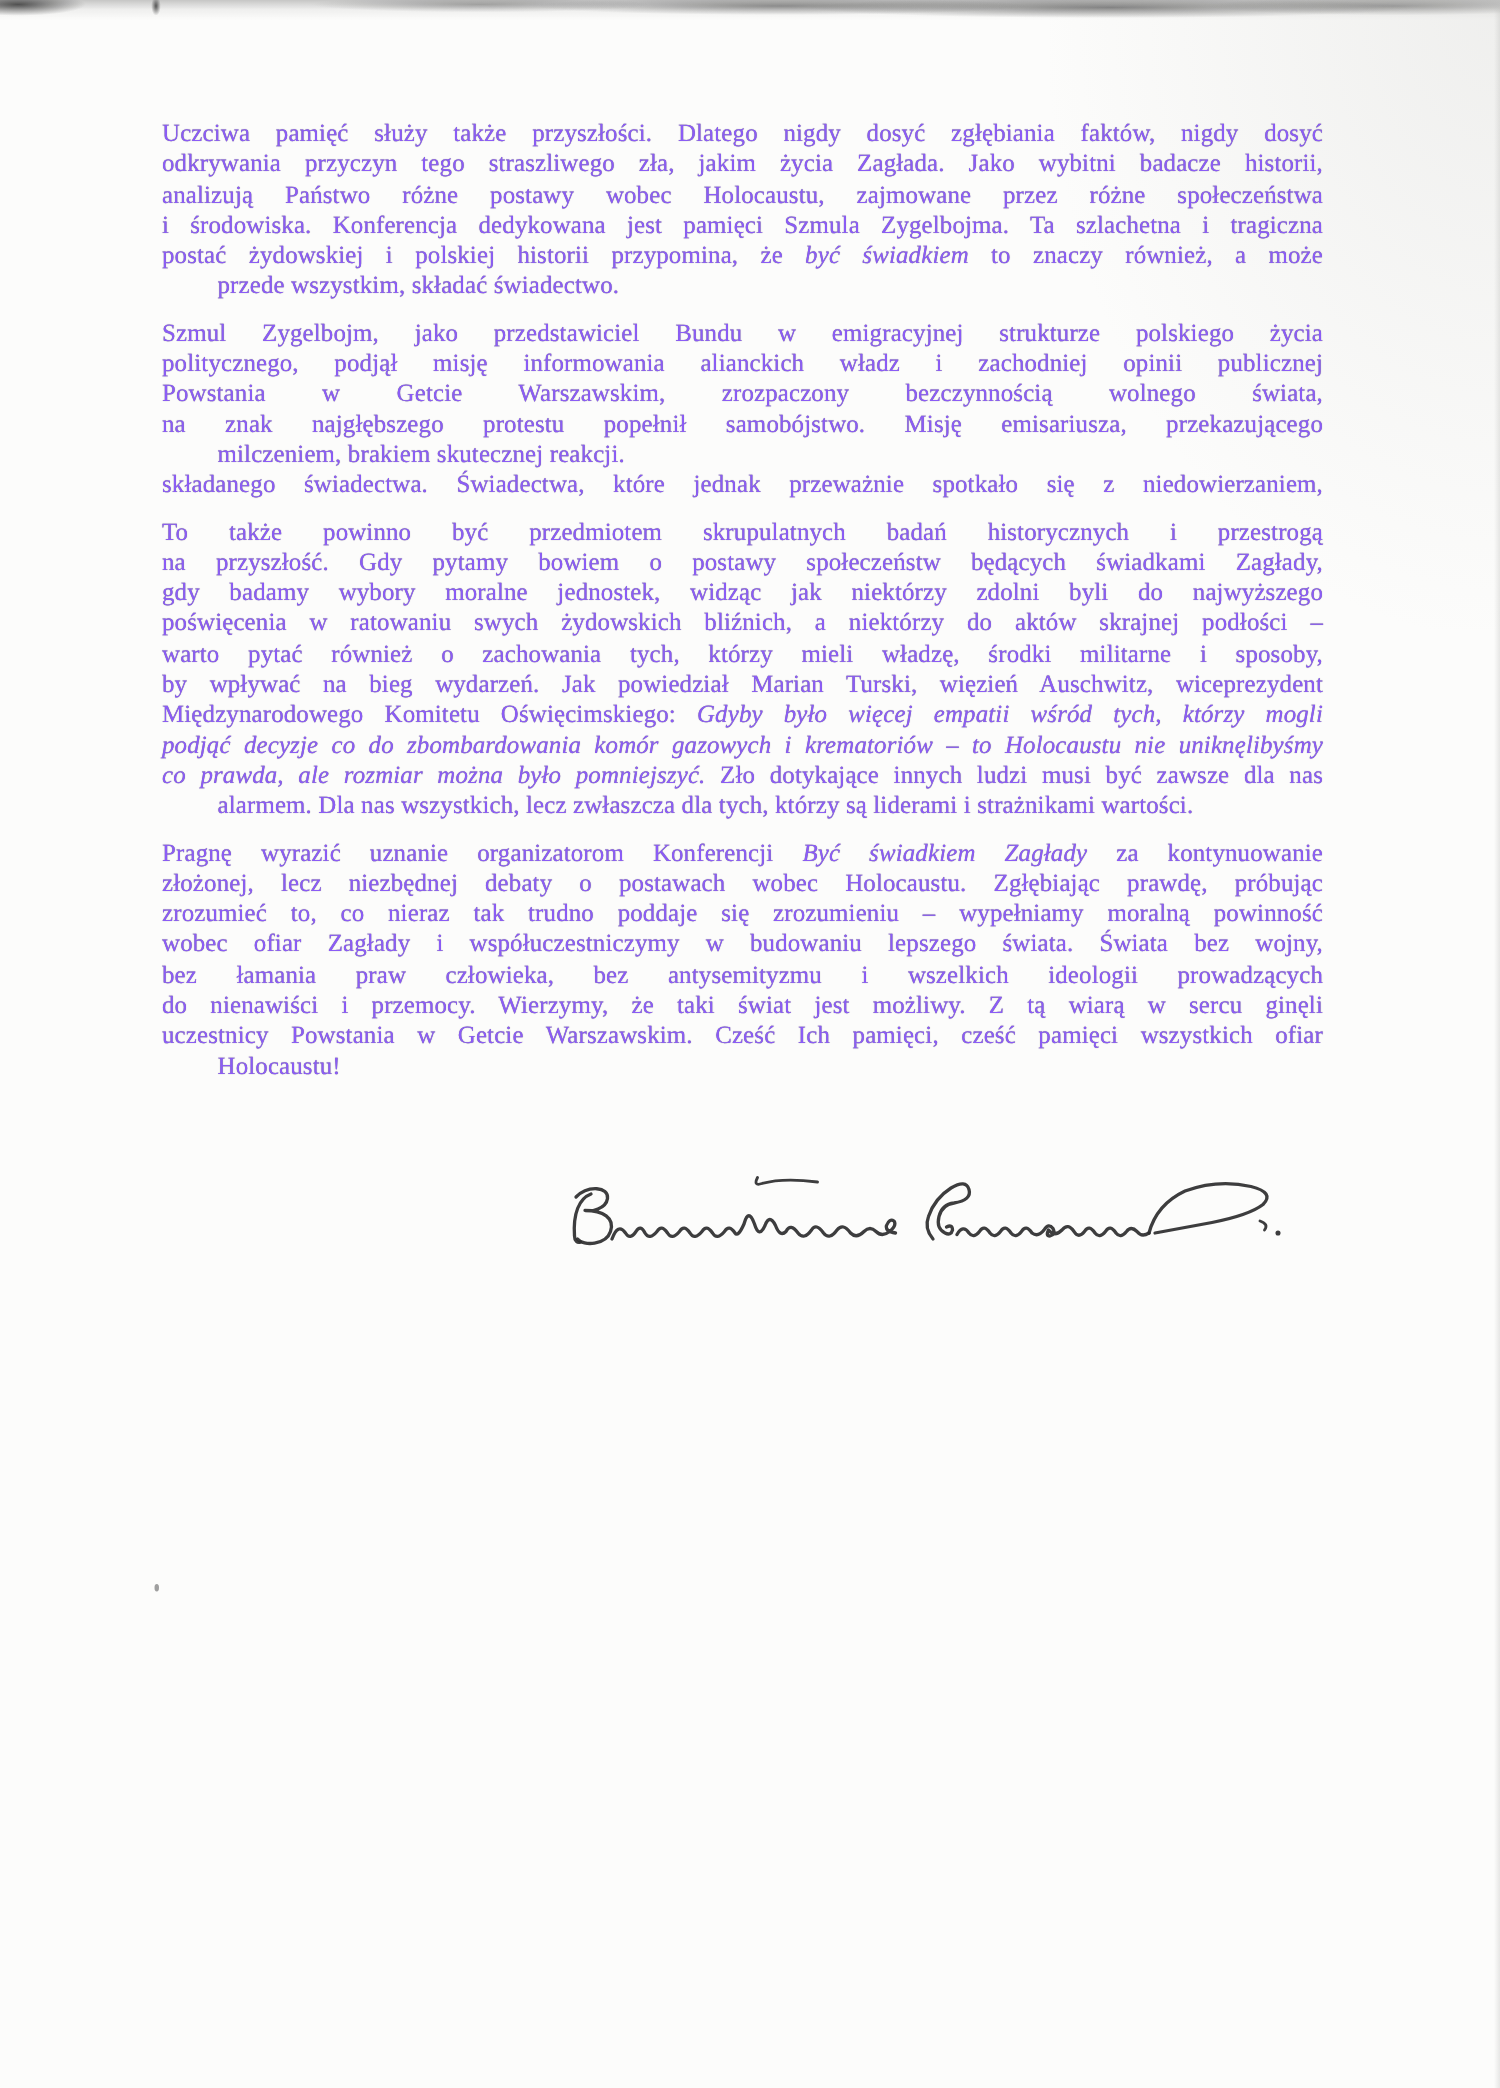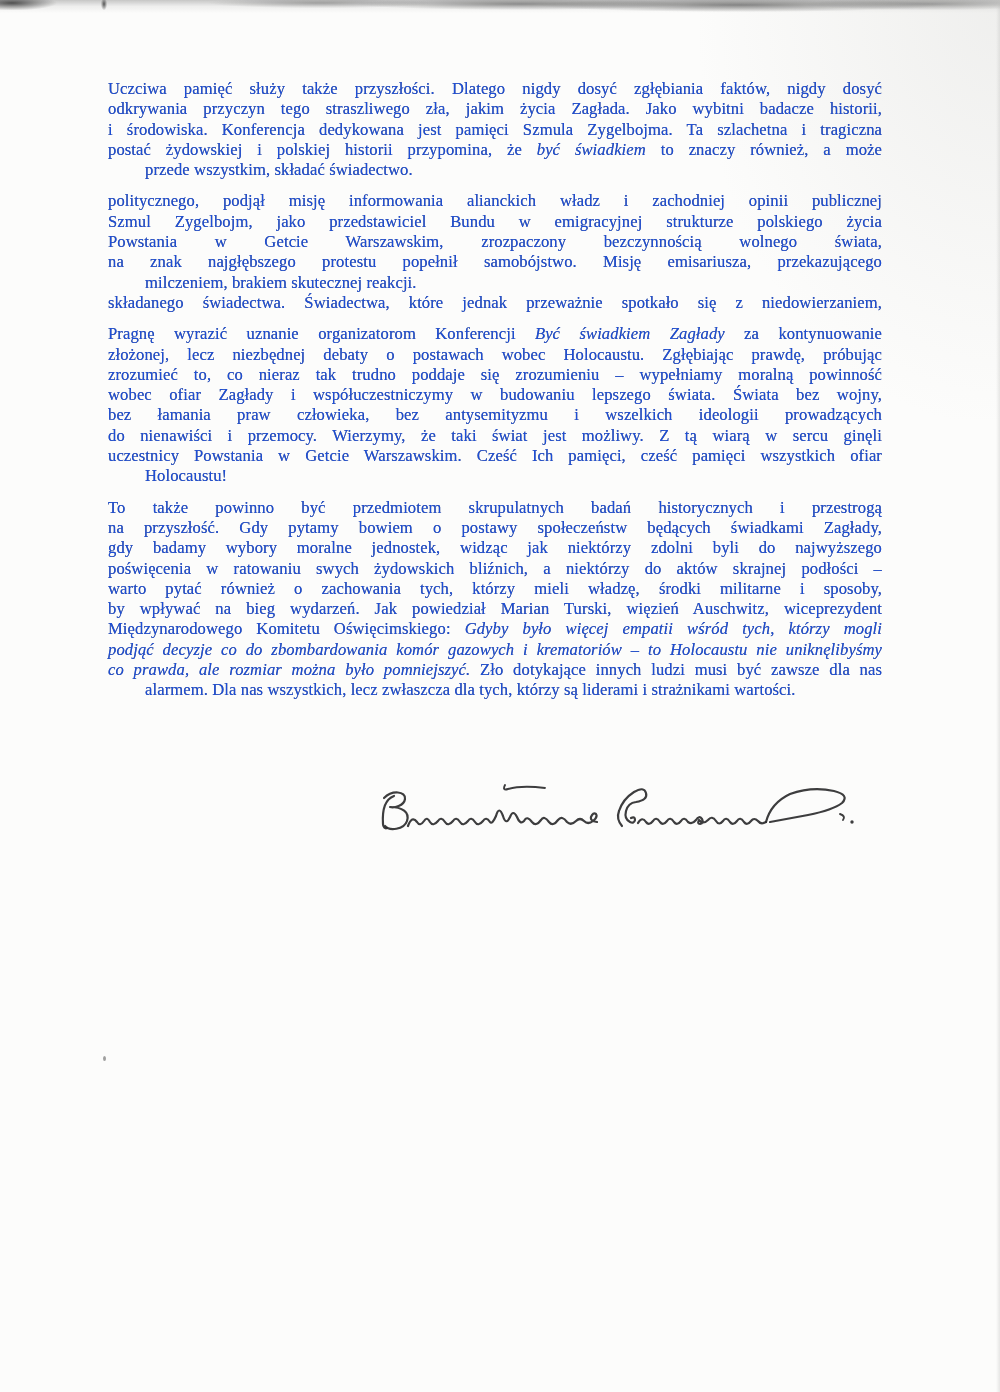--- a/index.html
+++ b/index.html
@@ -32,21 +32,21 @@
     background:linear-gradient(90deg, rgba(255,255,255,0), rgba(190,190,188,.35));
   }
   .scan-speck{
     position:absolute;left:103px;top:1056px;width:3px;height:5px;
     background:rgba(120,120,120,.7);border-radius:50%;
     filter:blur(.3px);
   }
   .letter-body{
     position:absolute;left:108px;top:79px;width:774px;
     font-size:16.6px;line-height:20.3px;
-    color:#1d4ed8;
+    color:#8b5cf6;
     letter-spacing:.1px;
     text-shadow:0 0 .5px rgba(30,30,30,.65);
   }
   .paragraph{margin:0 0 11px 0;}
   .paragraph:last-child{margin-bottom:0;}
   .line{
     text-align:justify;
     text-align-last:justify;
     height:20.3px;
     overflow:visible;
@@ -73,53 +73,54 @@
 
   <div class="scan-top-band"></div>
   <div class="scan-right-wash"></div>
   <div class="scan-right-edge"></div>
   <div class="scan-speck"></div>
 
   <div class="letter-body">
       <div class="paragraph">
         <div class="line"><span>Uczciwa pamięć służy także przyszłości. Dlatego nigdy dosyć zgłębiania faktów, nigdy dosyć</span></div>
         <div class="line"><span>odkrywania przyczyn tego straszliwego zła, jakim życia Zagłada. Jako wybitni badacze historii,</span></div>
+        <div class="line"><span>analizują Państwo różne postawy wobec Holocaustu, zajmowane przez różne społeczeństwa</span></div>
         <div class="line"><span>i środowiska. Konferencja dedykowana jest pamięci Szmula Zygelbojma. Ta szlachetna i tragiczna</span></div>
         <div class="line"><span>postać żydowskiej i polskiej historii przypomina, że </span><i>być świadkiem</i><span> to znaczy również, a może</span></div>
         <div class="line last"><span>przede wszystkim, składać świadectwo.</span></div>
       </div>
       <div class="paragraph">
+        <div class="line"><span>Szmul Zygelbojm, jako przedstawiciel Bundu w emigracyjnej strukturze polskiego życia</span></div>
         <div class="line"><span>politycznego, podjął misję informowania alianckich władz i zachodniej opinii publicznej</span></div>
-        <div class="line"><span>Szmul Zygelbojm, jako przedstawiciel Bundu w emigracyjnej strukturze polskiego życia</span></div>
         <div class="line"><span>Powstania w Getcie Warszawskim, zrozpaczony bezczynnością wolnego świata,</span></div>
         <div class="line"><span>na znak najgłębszego protestu popełnił samobójstwo. Misję emisariusza, przekazującego</span></div>
         <div class="line last"><span>milczeniem, brakiem skutecznej reakcji.</span></div>
         <div class="line"><span>składanego świadectwa. Świadectwa, które jednak przeważnie spotkało się z niedowierzaniem,</span></div>
-      </div>
-      <div class="paragraph">
-        <div class="line"><span>Pragnę wyrazić uznanie organizatorom Konferencji </span><i>Być świadkiem Zagłady</i><span> za kontynuowanie</span></div>
-        <div class="line"><span>złożonej, lecz niezbędnej debaty o postawach wobec Holocaustu. Zgłębiając prawdę, próbując</span></div>
-        <div class="line"><span>zrozumieć to, co nieraz tak trudno poddaje się zrozumieniu – wypełniamy moralną powinność</span></div>
-        <div class="line"><span>wobec ofiar Zagłady i współuczestniczymy w budowaniu lepszego świata. Świata bez wojny,</span></div>
-        <div class="line"><span>bez łamania praw człowieka, bez antysemityzmu i wszelkich ideologii prowadzących</span></div>
-        <div class="line"><span>do nienawiści i przemocy. Wierzymy, że taki świat jest możliwy. Z tą wiarą w sercu ginęli</span></div>
-        <div class="line"><span>uczestnicy Powstania w Getcie Warszawskim. Cześć Ich pamięci, cześć pamięci wszystkich ofiar</span></div>
-        <div class="line last"><span>Holocaustu!</span></div>
       </div>
       <div class="paragraph">
         <div class="line"><span>To także powinno być przedmiotem skrupulatnych badań historycznych i przestrogą</span></div>
         <div class="line"><span>na przyszłość. Gdy pytamy bowiem o postawy społeczeństw będących świadkami Zagłady,</span></div>
         <div class="line"><span>gdy badamy wybory moralne jednostek, widząc jak niektórzy zdolni byli do najwyższego</span></div>
         <div class="line"><span>poświęcenia w ratowaniu swych żydowskich bliźnich, a niektórzy do aktów skrajnej podłości –</span></div>
         <div class="line"><span>warto pytać również o zachowania tych, którzy mieli władzę, środki militarne i sposoby,</span></div>
         <div class="line"><span>by wpływać na bieg wydarzeń. Jak powiedział Marian Turski, więzień Auschwitz, wiceprezydent</span></div>
         <div class="line"><span>Międzynarodowego Komitetu Oświęcimskiego: </span><i>Gdyby było więcej empatii wśród tych, którzy mogli</i></div>
         <div class="line"><i>podjąć decyzje co do zbombardowania komór gazowych i krematoriów – to Holocaustu nie uniknęlibyśmy</i></div>
         <div class="line"><i>co prawda, ale rozmiar można było pomniejszyć.</i><span> Zło dotykające innych ludzi musi być zawsze dla nas</span></div>
         <div class="line last"><span>alarmem. Dla nas wszystkich, lecz zwłaszcza dla tych, którzy są liderami i strażnikami wartości.</span></div>
+      </div>
+      <div class="paragraph">
+        <div class="line"><span>Pragnę wyrazić uznanie organizatorom Konferencji </span><i>Być świadkiem Zagłady</i><span> za kontynuowanie</span></div>
+        <div class="line"><span>złożonej, lecz niezbędnej debaty o postawach wobec Holocaustu. Zgłębiając prawdę, próbując</span></div>
+        <div class="line"><span>zrozumieć to, co nieraz tak trudno poddaje się zrozumieniu – wypełniamy moralną powinność</span></div>
+        <div class="line"><span>wobec ofiar Zagłady i współuczestniczymy w budowaniu lepszego świata. Świata bez wojny,</span></div>
+        <div class="line"><span>bez łamania praw człowieka, bez antysemityzmu i wszelkich ideologii prowadzących</span></div>
+        <div class="line"><span>do nienawiści i przemocy. Wierzymy, że taki świat jest możliwy. Z tą wiarą w sercu ginęli</span></div>
+        <div class="line"><span>uczestnicy Powstania w Getcie Warszawskim. Cześć Ich pamięci, cześć pamięci wszystkich ofiar</span></div>
+        <div class="line last"><span>Holocaustu!</span></div>
       </div>
     </div>
 
   <div class="signature" aria-label="Bronisław Komorowski">
     <svg viewBox="0 0 492 62">
 
       <path d="M22,15 C14,18 10,28 11,43 C11,46 13,48 15,47"></path>
       <path d="M12,17 C20,9 34,10 33,18 C32,25 22,27 18,26 C30,26 38,31 35,40 C32,49 17,50 13,45"></path>
 
       <path d="M36,45 Q40,34 45,41 Q48,46 52,40 Q55,35 58,41 Q61,46 66,40 Q69,35 73,41 Q76,46 81,40 Q84,35 88,41 Q91,46 96,40 Q99,35 103,41 Q106,46 111,40 Q114,35 118,41 Q120,44 124,35 Q127,24 131,35 Q134,45 138,36 Q141,28 145,36 Q148,44 152,40 Q155,34 160,41 Q164,46 169,39 Q172,34 177,41 Q181,46 186,39 Q190,34 195,41 Q199,45 204,40 Q208,36 212,40 Q216,44 221,40 Q226,36 224,33 Q221,31 219,36 Q218,40 225,41"></path>

